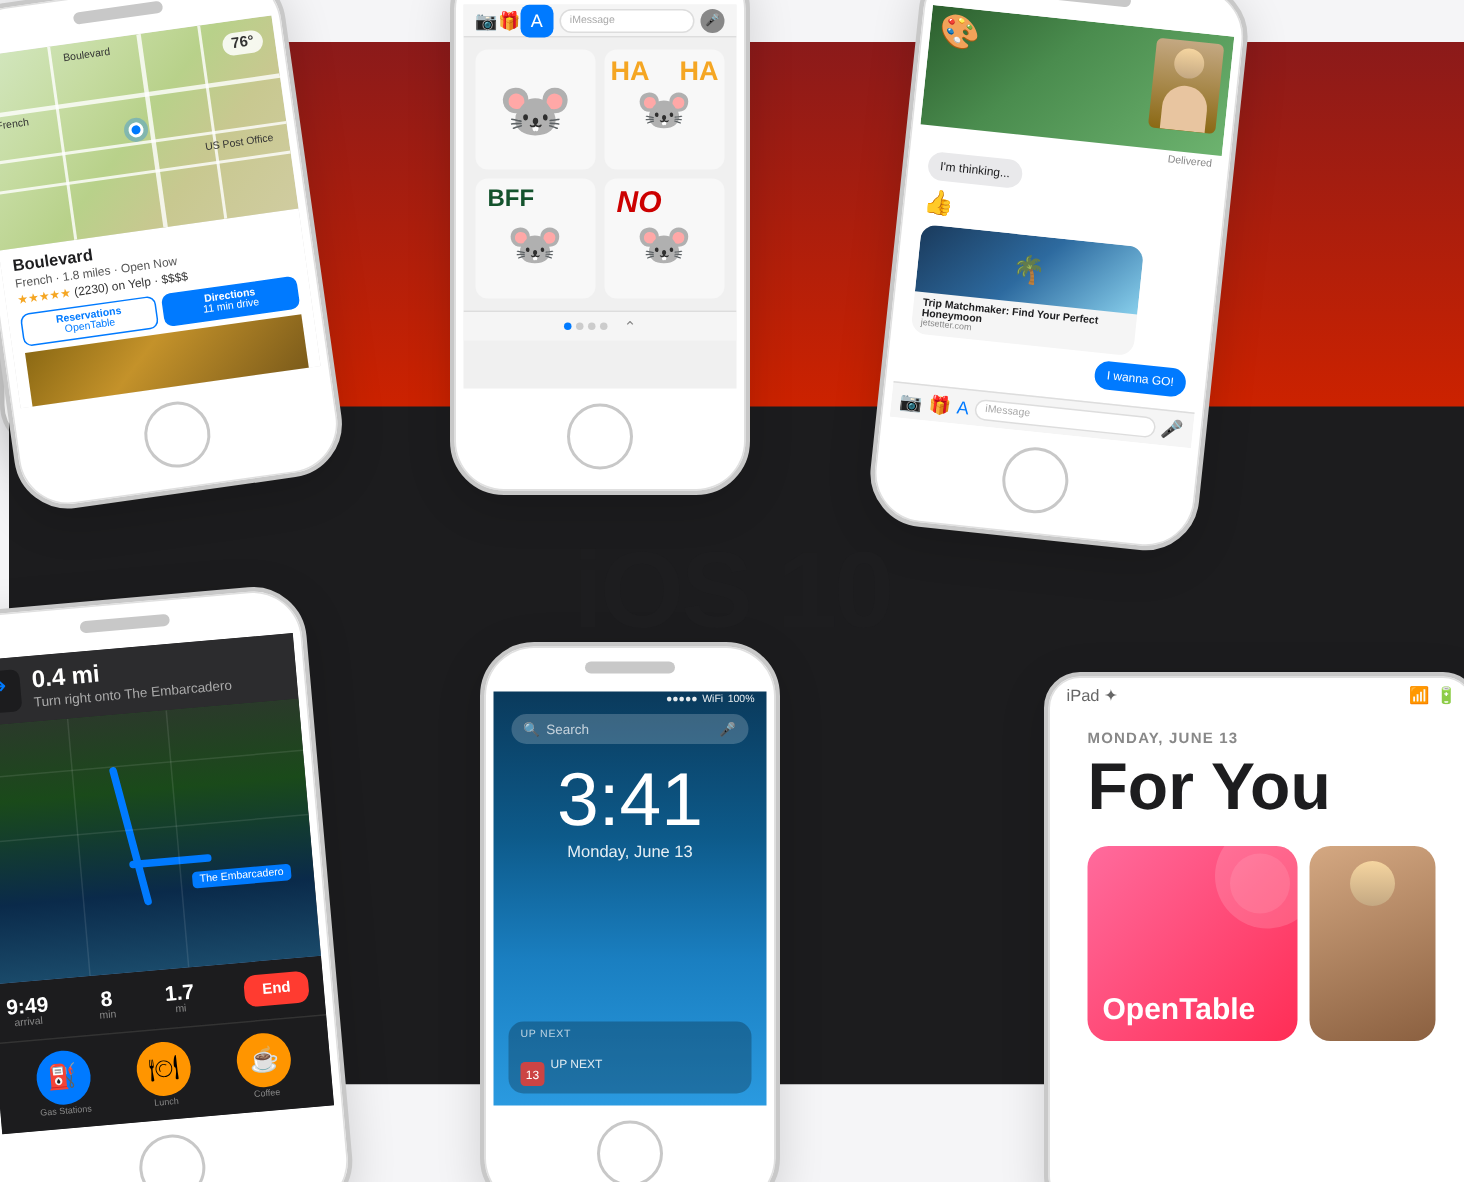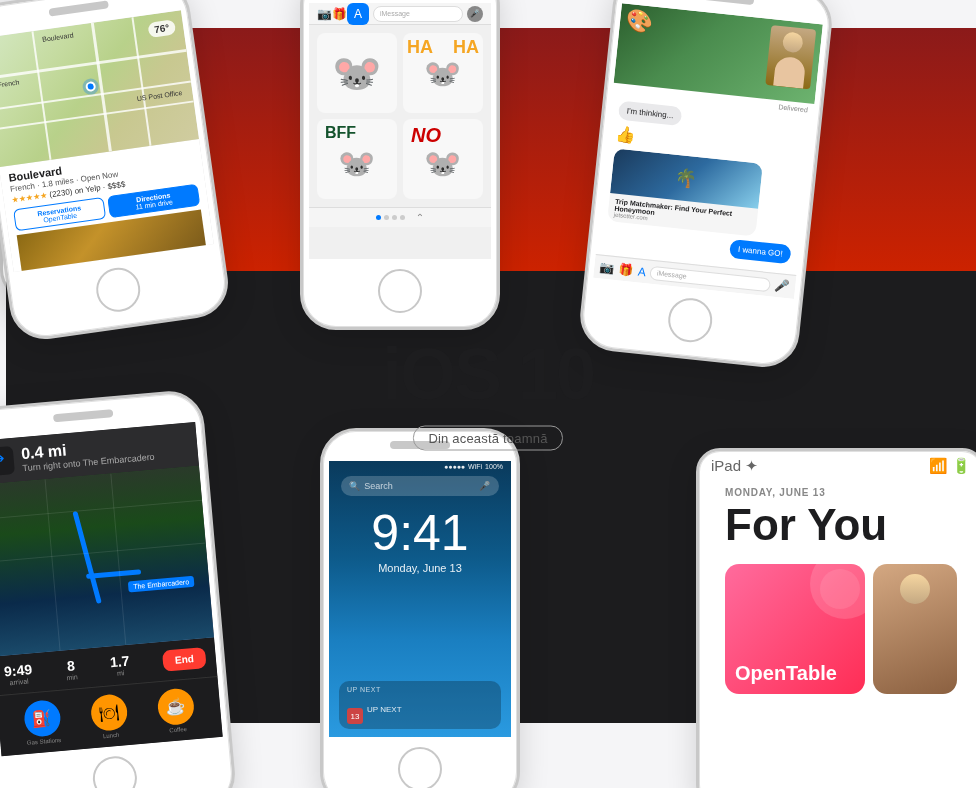--- a/index.html
+++ b/index.html
@@ -608,21 +608,20 @@
         </div>
         <span style="font-size:12px;color:#888;">🎤</span>
       </div>
     </div>
   </div>
 
   <div class="ios-center">
     <div class="ios-title">
       <span>iOS</span> <span>10</span>
     </div>
-    <div class="ios-subtitle-box">Din această toamnă</div>
   </div>
 
   <div class="phone phone-4">
     <div class="phone-screen nav-screen">
 
       <div class="nav-top">
         <div class="nav-arrow">↱</div>
         <div class="nav-direction">
           <div class="nav-dist">0.4 mi</div>
           <div class="nav-street">Turn right onto The Embarcadero</div>
@@ -695,40 +694,40 @@
         </div>
       </div>
 
       <div style="margin:4px 12px;background:rgba(255,255,255,0.2);border-radius:10px;height:20px;display:flex;align-items:center;padding:0 8px;gap:4px;flex-shrink:0;">
         <span style="color:rgba(255,255,255,0.8);font-size:9px;">🔍</span>
         <span style="font-size:9px;color:rgba(255,255,255,0.7);flex:1;">Search</span>
         <span style="font-size:9px;color:rgba(255,255,255,0.8);">🎤</span>
       </div>
 
       <div style="text-align:center;margin-top:8px;flex-shrink:0;">
-        <div style="font-size:50px;font-weight:200;color:#fff;line-height:1;">9:41</div>
+        <div style="font-size:50px;font-weight:200;color:#fff;line-height:1;">3:41</div>
         <div style="font-size:11px;color:rgba(255,255,255,0.9);margin-top:4px;">Monday, June 13</div>
       </div>
 
       <div style="flex:1;display:flex;flex-direction:column;justify-content:flex-end;padding:8px 10px;">
         <div style="background:rgba(0,0,0,0.25);border-radius:10px;padding:5px 8px;">
           <div style="font-size:7px;color:rgba(255,255,255,0.7);text-transform:uppercase;letter-spacing:0.5px;">UP NEXT</div>
           <div style="display:flex;align-items:center;gap:4px;margin-top:2px;">
             <div style="width:16px;height:16px;background:#c44;border-radius:3px;display:flex;align-items:center;justify-content:center;font-size:8px;color:#fff;margin-top:13px;">13</div>
             <div style="font-size:8px;color:#fff;opacity:0.85;">UP NEXT</div>
           </div>
         </div>
       </div>
     </div>
   </div>
 
   <div class="ipad ipad-1">
     <div style="position:absolute;top:0;left:0;right:0;bottom:0;">
 
-      <div style="position:absolute;top:6px;left:12px;right:12px;display:flex;align-items:center;justify-content:space-between;font-size:15px;color:#666;z-index:10;">
+      <div style="position:absolute;top:6px;left:12px;right:12px;display:flex;align-items:center;justify-content:space-between;font-size:11px;color:#666;z-index:10;">
         <span>iPad  ✦</span>
         <div style="display:flex;gap:4px;align-items:center;">
           <span>📶</span>
           <span>🔋</span>
         </div>
       </div>
       <div class="ipad-screen">
         <div style="padding:20px 20px 12px;">
           <div style="font-size:10px;font-weight:600;color:#888;letter-spacing:0.8px;text-transform:uppercase;">Monday, June 13</div>
           <div style="font-size:44px;font-weight:800;color:#1d1d1f;line-height:1.05;margin-top:4px;">For You</div>

